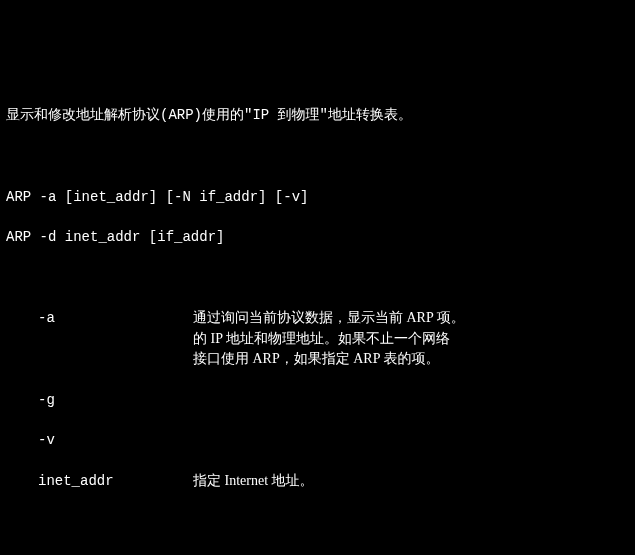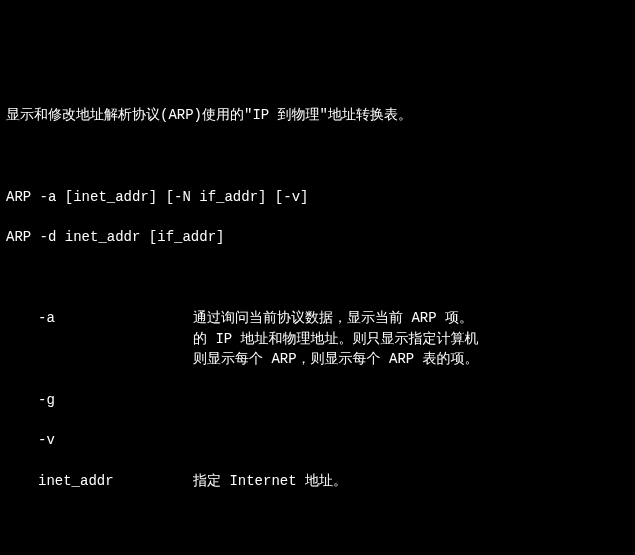--- a/index.html
+++ b/index.html
@@ -25,40 +25,41 @@
     .opt {
       display: inline-block;
       width: 155px;
       vertical-align: top;
     }
     .desc {
       display: inline-block;
       width: 440px;
       vertical-align: top;
       white-space: normal;
+      font-family: Liberation Serif, serif;
     }
     .desc-line {
       display: block;
     }
     .indent-opt {
       padding-left: 32px;
     }
   </style>
 </head>
 <body>
 
 
 
 <div>
 <span class="line">显示和修改地址解析协议(ARP)使用的"IP 到物理"地址转换表。</span>
 <span class="line"> </span>
 <span class="line">ARP -a [inet_addr] [-N if_addr] [-v]</span>
 <span class="line">ARP -d inet_addr [if_addr]</span>
 <span class="line"> </span>
-<div class="indent-opt"><span class="opt">-a</span><span class="desc"><span class="desc-line">通过询问当前协议数据，显示当前 ARP 项。</span><span class="desc-line">的 IP 地址和物理地址。则只显示指定计算机</span><span class="desc-line">则显示每个 ARP，则显示每个 ARP 表的项。</span></span></div>
+<div class="indent-opt"><span class="opt">-a</span><span class="desc"><span class="desc-line">通过询问当前协议数据，显示当前 ARP 项。</span><span class="desc-line">的 IP 地址和物理地址。如果不止一个网络</span><span class="desc-line">接口使用 ARP，如果指定 ARP 表的项。</span></span></div>
 <div class="indent-opt"><span class="opt">-g</span></div>
 <div class="indent-opt"><span class="opt">-v</span></div>
 <div class="indent-opt"><span class="opt">inet_addr</span><span class="desc"><span class="desc-line">指定 Internet 地址。</span></span></div>
 
 
 
 
 
 
 

